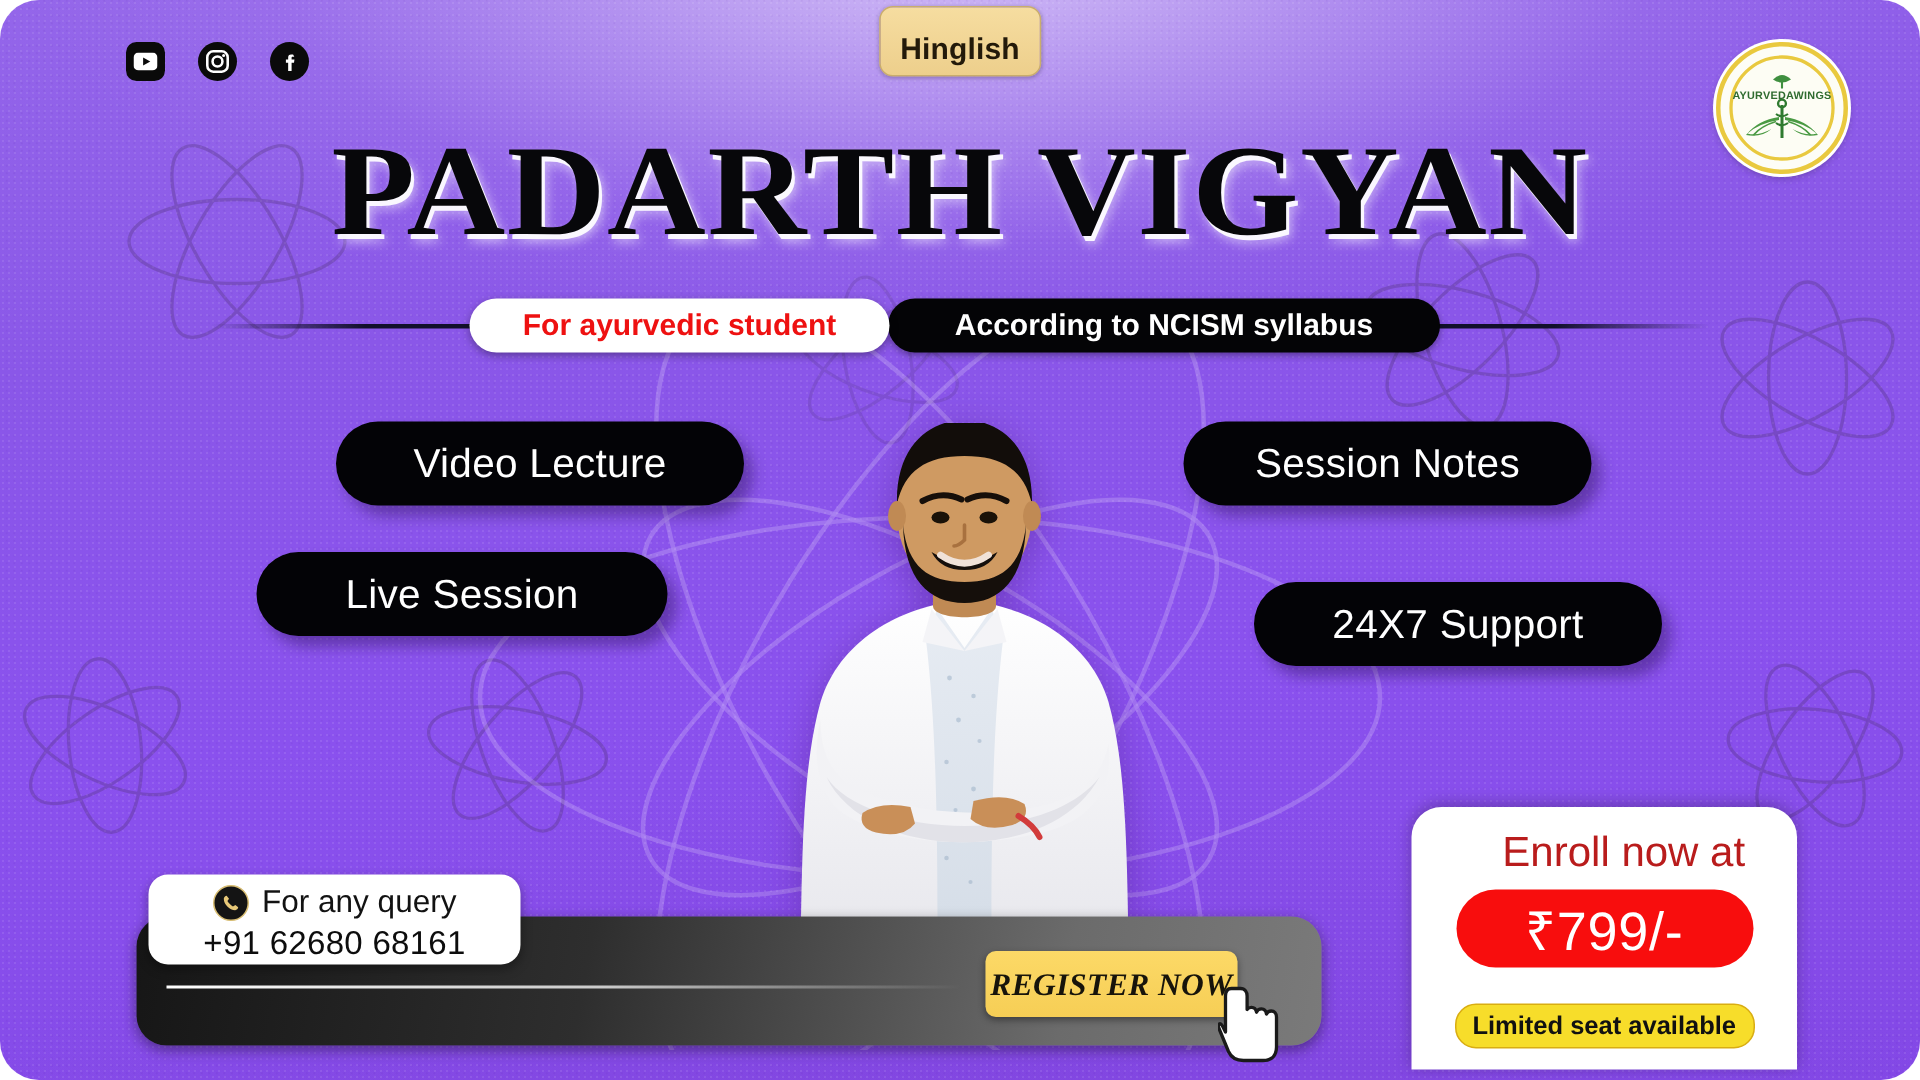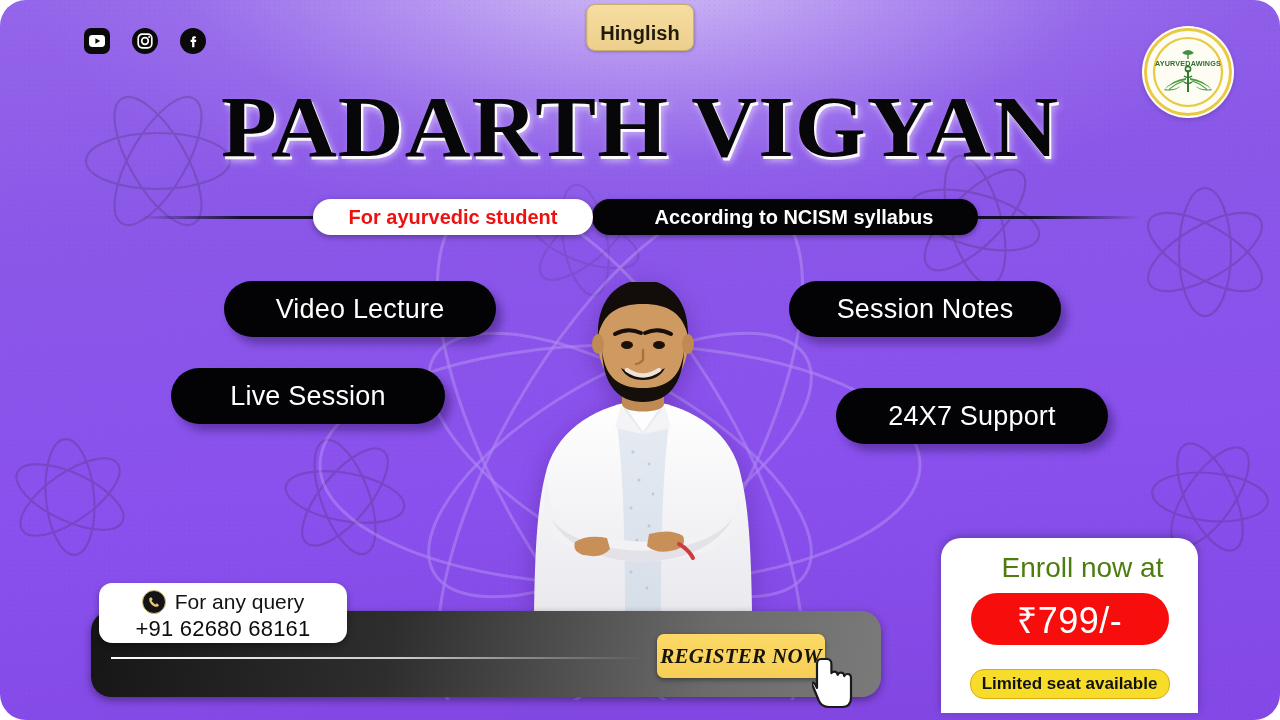--- a/index.html
+++ b/index.html
@@ -170,21 +170,20 @@
     border-radius: 18px;
     font-size: 20px;
     font-weight: 700;
     white-space: nowrap;
   }
   .pill-black {
     left: 592px;
     width: 368px;
     background: #040406;
     color: #fff;
-    padding-left: 18px;
     box-shadow: 0 2px 5px rgba(0,0,0,.35);
   }
   .pill-white {
     left: 313px;
     width: 280px;
     background: #fff;
     color: #ee1111;
     z-index: 2;
     box-shadow: 0 2px 6px rgba(0,0,0,.35);
   }
@@ -318,21 +317,21 @@
     background: #ffffff;
     border-radius: 20px 20px 0 0;
     box-shadow: 0 -2px 10px rgba(0,0,0,.25);
     text-align: center;
     padding-top: 14px;
     box-sizing: border-box;
   }
   .enroll-title {
     font-size: 28px;
     font-weight: 500;
-    color: #4d7c0f;
+    color: #b91c1c;
     margin-left: 26px;
   }
   .price-pill {
     margin: 9px auto 0;
     width: 198px;
     height: 52px;
     background: #f80d0d;
     border-radius: 26px;
     display: flex;
     align-items: center;

